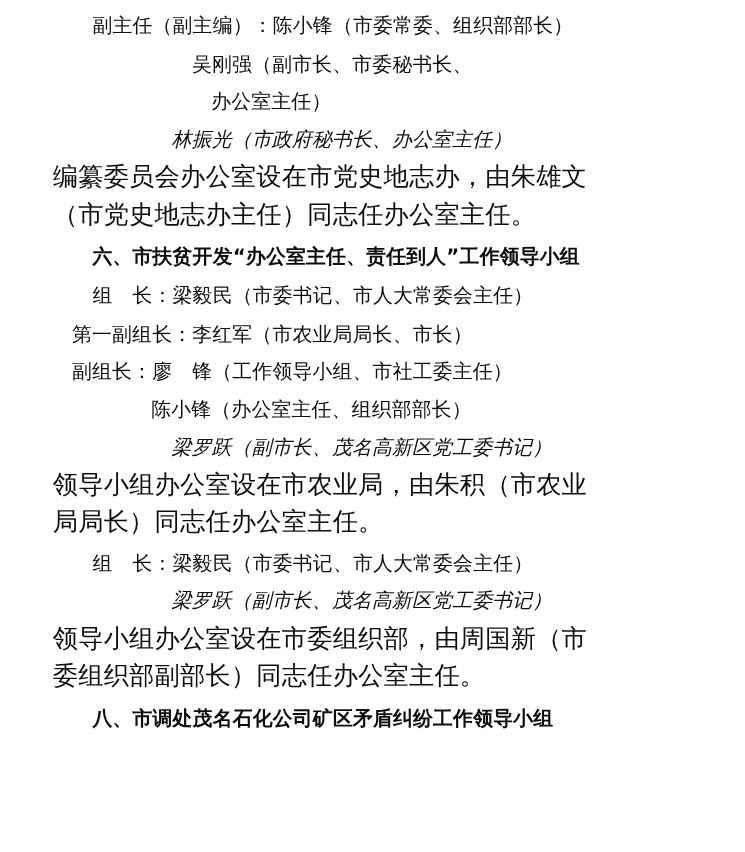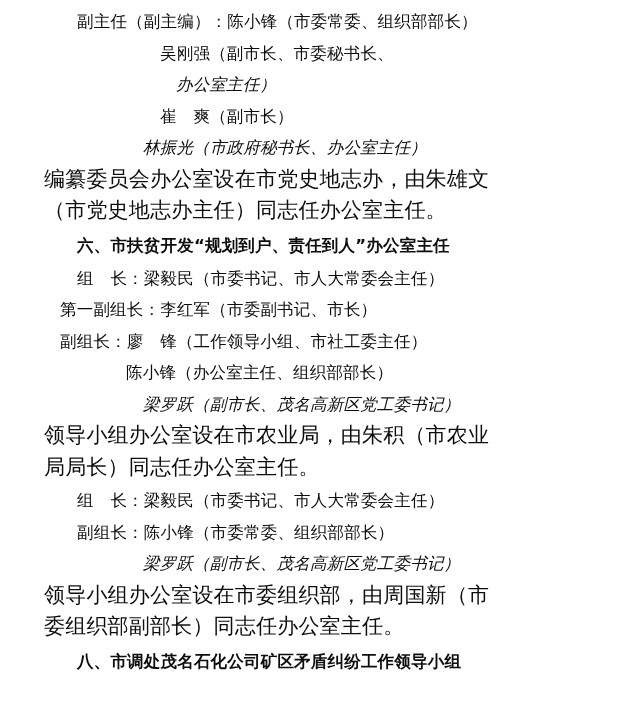--- a/index.html
+++ b/index.html
@@ -25,21 +25,21 @@
     font-size: 16.5px;
     line-height: 31.5px;
     letter-spacing: 0.2px;
     white-space: pre;
   }
   .ind-1  { padding-left: 16px; }
   .ind-2  { padding-left: 33px; }
   .ind-5  { padding-left: 82px; }
   .ind-6  { padding-left: 99px; font-style: italic; }
   .ind-7  { padding-left: 116px; font-family: Liberation Serif, serif; }
-  .ind-8  { padding-left: 132px; font-style: italic; }
+  .ind-8  { padding-left: 132px; }
   .heading {
     font-family: "DejaVu Sans", "Liberation Sans", sans-serif;
     font-weight: bold;
     font-size: 16.5px;
     line-height: 34px;
     letter-spacing: 0.2px;
     white-space: pre;
   }
   .body-para {
     font-size: 21px;
@@ -50,42 +50,40 @@
 </style>
 </head>
 <body>
 
 <div class="page">
 
   <div>
     <div class="line ind-2">副主任（副主编）：陈小锋（市委常委、组织部部长）</div>
     <div class="line ind-7">吴刚强（副市长、市委秘书长、</div>
     <div class="line ind-8">办公室主任）</div>
-    <div class="line ind-7">崔　爽（副市长）</div>
     <div class="line ind-6">林振光（市政府秘书长、办公室主任）</div>
     <div class="body-para">编纂委员会办公室设在市党史地志办，由朱雄文（市党史地志办主任）同志任办公室主任。</div>
   </div>
 
   <div class="blockgap"></div>
 
   <div>
-    <div class="heading ind-2">六、市扶贫开发“规划到户、责任到人”办公室主任</div>
+    <div class="heading ind-2">六、市扶贫开发“办公室主任、责任到人”工作领导小组</div>
     <div class="line ind-2">组　长：梁毅民（市委书记、市人大常委会主任）</div>
-    <div class="line ind-1">第一副组长：李红军（市委副书记、市长）</div>
+    <div class="line ind-1">第一副组长：李红军（市农业局局长、市长）</div>
     <div class="line ind-1">副组长：廖　锋（工作领导小组、市社工委主任）</div>
     <div class="line ind-5">陈小锋（办公室主任、组织部部长）</div>
     <div class="line ind-6">梁罗跃（副市长、茂名高新区党工委书记）</div>
     <div class="body-para">领导小组办公室设在市农业局，由朱积（市农业局局长）同志任办公室主任。</div>
   </div>
 
   <div class="blockgap"></div>
 
   <div>
     <div class="line ind-2">组　长：梁毅民（市委书记、市人大常委会主任）</div>
-    <div class="line ind-2">副组长：陈小锋（市委常委、组织部部长）</div>
     <div class="line ind-6">梁罗跃（副市长、茂名高新区党工委书记）</div>
     <div class="body-para">领导小组办公室设在市委组织部，由周国新（市委组织部副部长）同志任办公室主任。</div>
   </div>
 
   <div class="blockgap"></div>
 
   <div>
     <div class="heading ind-2">八、市调处茂名石化公司矿区矛盾纠纷工作领导小组</div>
   </div>
 

